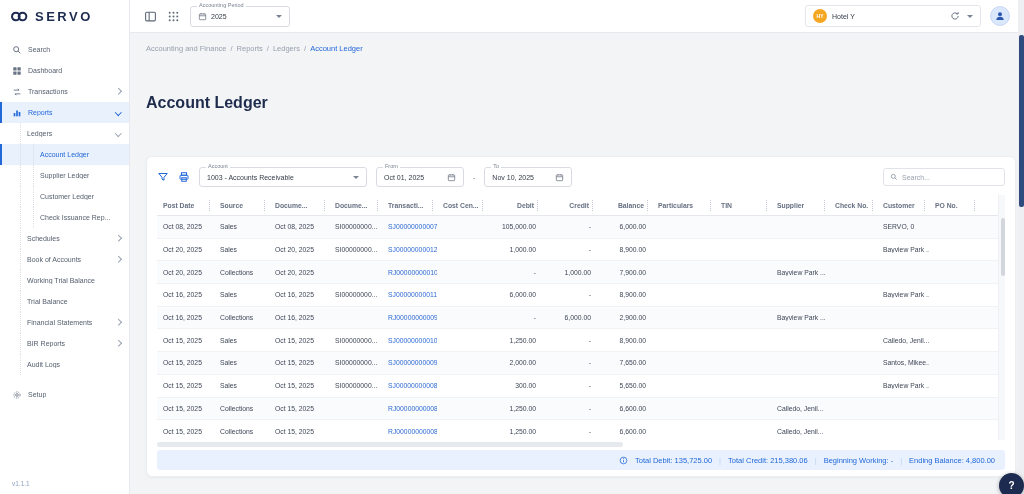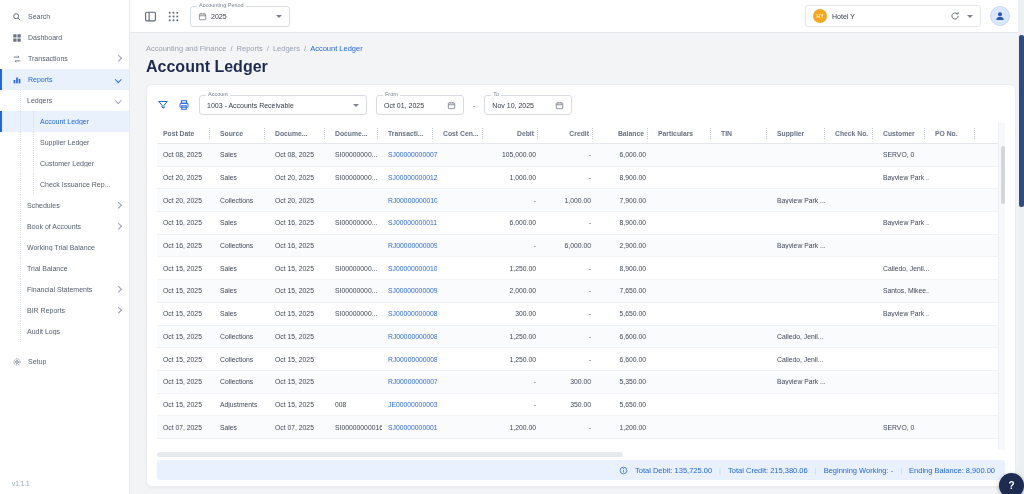--- a/index.html
+++ b/index.html
@@ -43,21 +43,21 @@
   .period { width:100px; }
   .cal-ic { width:9px; height:9px; color:#6b7280; flex:none; }
   .tb-right { margin-left:auto; display:flex; align-items:center; gap:9px; }
   .tenant { width:176px; height:22px; border:1px solid #e3e6eb; border-radius:3px; display:flex; align-items:center; gap:5px; padding:0 7px; cursor:pointer; }
   .tenant-avatar { width:14px; height:14px; border-radius:50%; background:#f5a623; color:#fff; font-size:5px; font-weight:700; display:flex; align-items:center; justify-content:center; flex:none; }
   .tenant-name { font-size:7px; color:#333a46; }
   .refresh-ic { width:10px; height:10px; color:#5b6676; margin-left:auto; cursor:pointer; }
   .user-avatar { width:20px; height:20px; border-radius:50%; background:#dbe7fb; border:1px solid #c9d8f2; display:flex; align-items:center; justify-content:center; cursor:pointer; }
   .user-avatar .i { width:12px; height:12px; color:#2b57b0; }
 
-  .content { flex:1; min-height:0; padding:11px 8px 7px 16px; display:flex; flex-direction:column; }
+  .content { flex:1; min-height:0; padding:11px 8px 17px 16px; display:flex; flex-direction:column;gap:36px; }
   .breadcrumb { display:flex; gap:4px; font-size:7.5px; color:#98a1ae; flex:none; }
   .crumb { cursor:pointer; }
   .crumb.active { color:#2368d9; }
   .page-title { font-size:16px; font-weight:700; color:#1e2b4d; margin:5px 0 8px; flex:none; }
 
   .card { flex:1; min-height:0; background:#fff; border:1px solid #eceef2; border-radius:6px; box-shadow:0 1px 3px rgba(20,30,60,.05); padding:8px 10px 6px; display:flex; flex-direction:column; }
   .toolbar { display:flex; align-items:center; gap:9px; height:24px; flex:none; margin-bottom:6px; }
   .icon-btn { width:12px; height:12px; color:#2368d9; cursor:pointer; flex:none; }
   .ctrl.account { width:168px; height:20px; }
   .ctrl.date { width:88px; height:20px; }
@@ -92,20 +92,29 @@
   .win-scroll { position:absolute; right:0; top:0; width:6px; height:494px; background:#edeff2; z-index:40; }
   .win-thumb { position:absolute; top:35px; left:0.5px; width:5px; height:172px; background:#2f4a7d; border-radius:2px; }
   .fab { position:absolute; right:0px; bottom:-4px; width:25px; height:25px; border-radius:50%; background:#1d2b50; color:#fff; font-size:10px; font-weight:700; display:flex; align-items:center; justify-content:center; z-index:50; cursor:pointer; box-shadow:0 1px 4px rgba(0,0,0,.3); }
 </style>
 </head>
 <body>
 
 <div class="app">
 
   <aside class="sidebar">
+    <div class="logo-row">
+      <span class="i logo-mark">
+        <svg viewBox="0 0 24 14">
+            <circle cx="7" cy="7" r="4.6" fill="none" stroke="#1d2b50" stroke-width="2.4"></circle>
+            <circle cx="15" cy="7" r="4.6" fill="none" stroke="#1d2b50" stroke-width="2.4"></circle>
+          </svg>
+      </span>
+      <span class="logo-text">SERVO</span>
+    </div>
     <nav class="nav">
         <div class="nav-item lvl0">
           <span class="i nav-ic">
             <svg viewBox="0 0 24 24" fill="none" stroke="currentColor" stroke-width="2.4">
               <circle cx="10" cy="10" r="6"></circle>
               <line x1="14.5" y1="14.5" x2="20" y2="20"></line>
             </svg>
           </span>
           <span class="nav-label">Search</span>
         </div>
@@ -318,20 +327,29 @@
             <span class="ctrl-value">Nov 10, 2025</span>
             <span class="i cal-ic" style="margin-left:auto">
               <svg viewBox="0 0 24 24" fill="none" stroke="currentColor" stroke-width="2">
                   <rect x="3.5" y="5" width="17" height="15.5" rx="2"></rect>
                   <line x1="3.5" y1="10" x2="20.5" y2="10"></line>
                   <line x1="8" y1="3" x2="8" y2="7"></line>
                   <line x1="16" y1="3" x2="16" y2="7"></line>
                 </svg>
             </span>
           </div>
+          <div class="search">
+            <span class="i">
+              <svg viewBox="0 0 24 24" fill="none" stroke="currentColor" stroke-width="2.4">
+                  <circle cx="10" cy="10" r="6"></circle>
+                  <line x1="14.5" y1="14.5" x2="20" y2="20"></line>
+                </svg>
+            </span>
+            <input type="text" placeholder="Search..." style="">
+          </div>
         </div>
 
         <div class="grid">
           <div class="grid-main">
             <div class="g-head">
                 <div class="g-hcell" style="width: 57px; flex: 0 0 auto;">
                   <span class="lbl">Post Date</span>
                   <span class="colmenu"></span>
                 </div>
                 <div class="g-hcell" style="width: 55px; flex: 0 0 auto;">
@@ -648,21 +666,21 @@
                 <circle cx="12" cy="7.5" r="0.6" fill="currentColor"></circle>
               </svg>
           </span>
           <span style="display:flex;align-items:flex-end;gap:7px">
               <span>Total Debit: 135,725.00</span>
               <span class="sum-sep">|</span>
               <span>Total Credit: 215,380.06</span>
               <span class="sum-sep">|</span>
               <span>Beginning Working: -</span>
               <span class="sum-sep">|</span>
-              <span>Ending Balance: 8,900.00</span>
+              <span>Ending Balance: 4,800.00</span>
             </span>
         </div>
       </div>
     </div>
   </div>
 
   <div class="win-scroll">
     <div class="win-thumb"></div>
   </div>
   <div class="fab">

